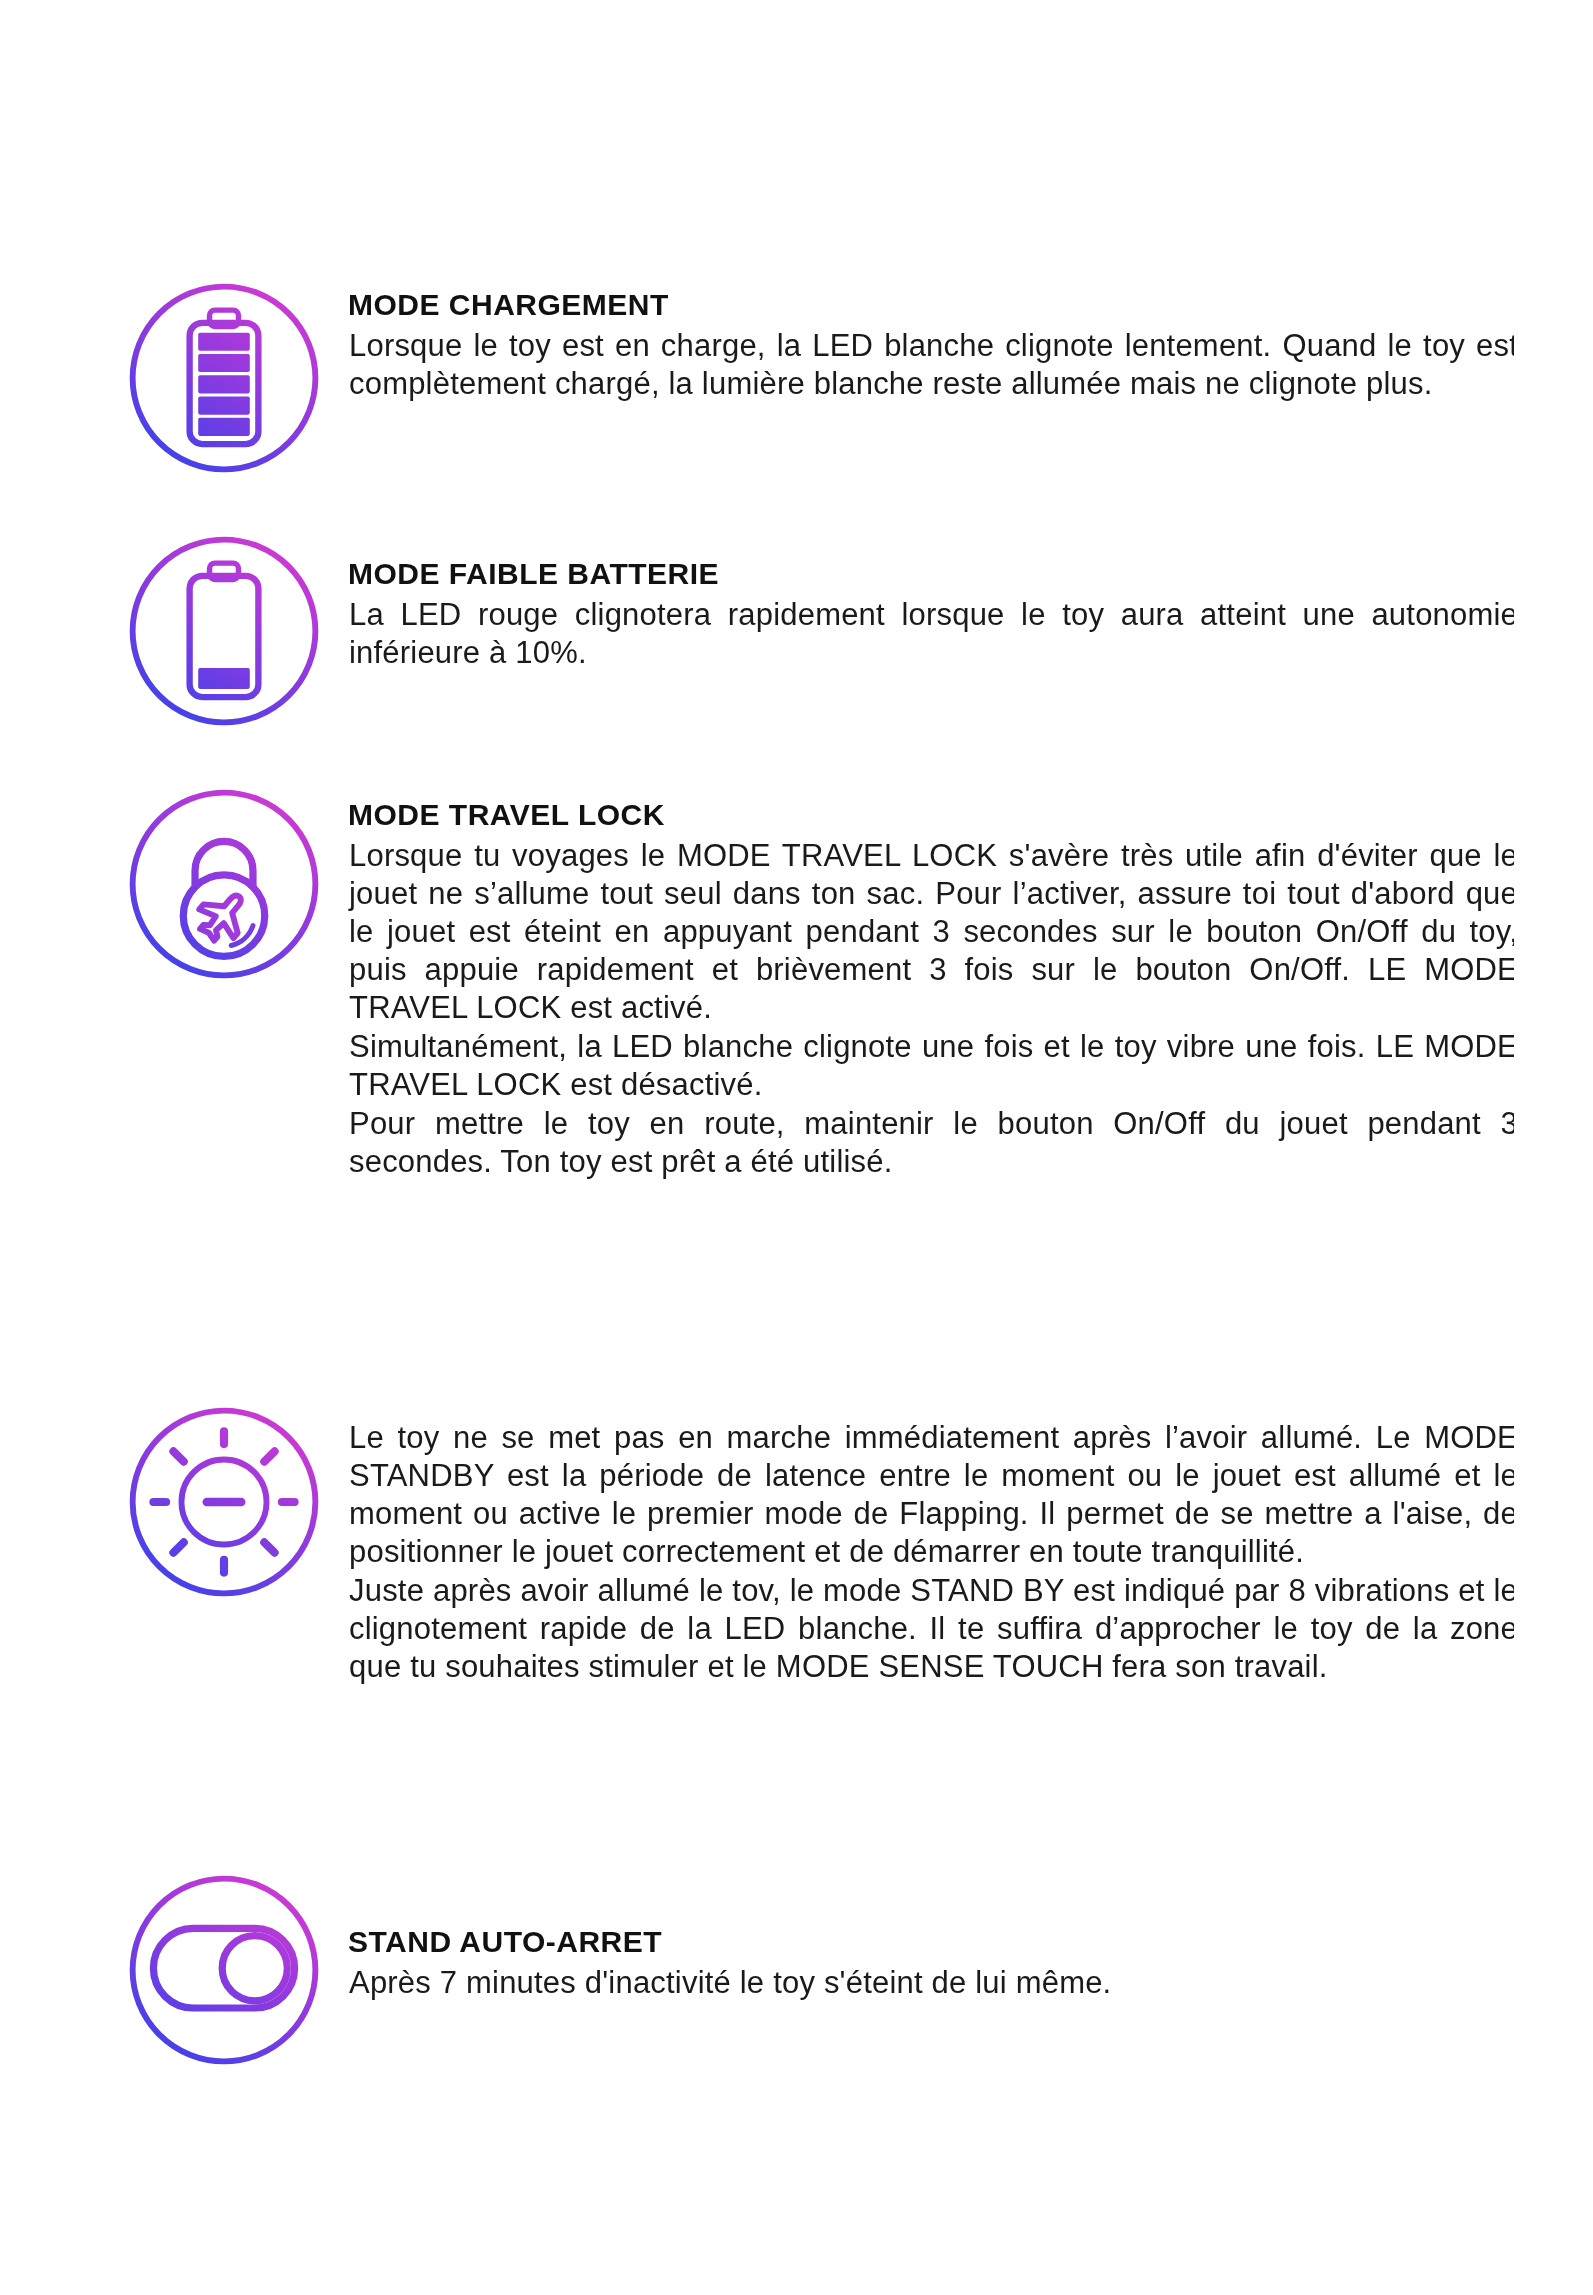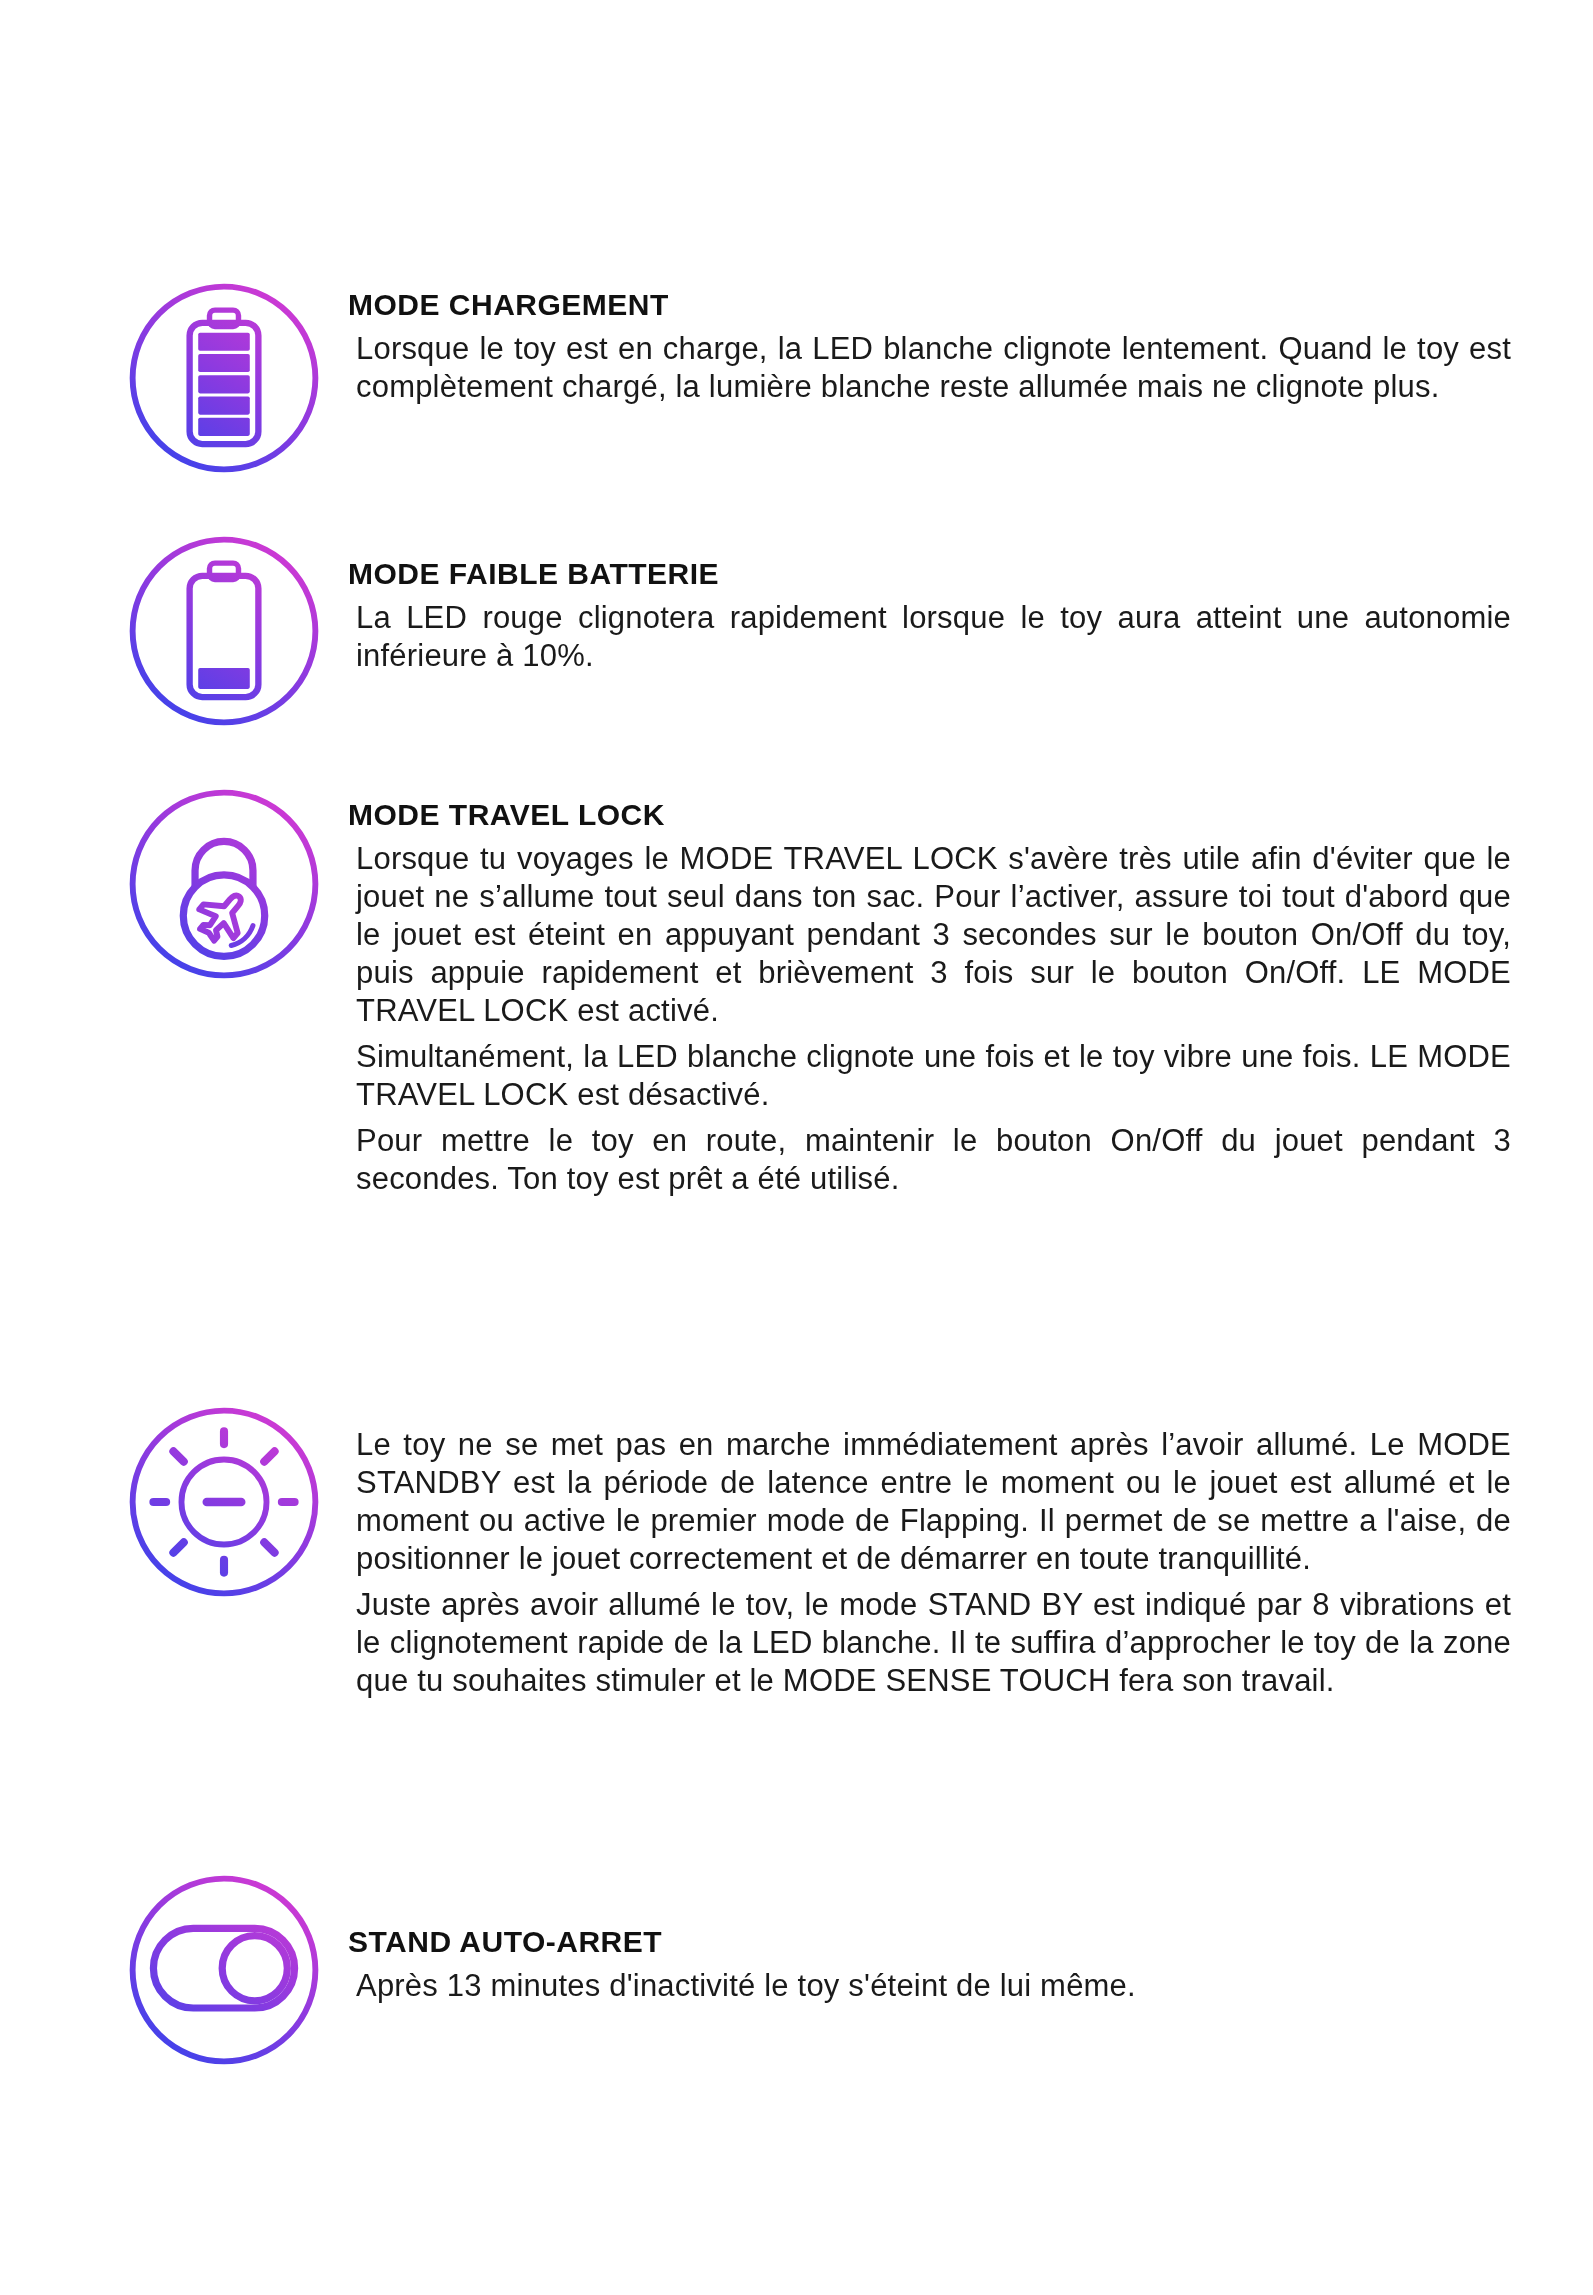--- a/index.html
+++ b/index.html
@@ -16,21 +16,21 @@
   .text-col{position:absolute;left:348px;width:1171px;}
   .mode-title{
     margin:0 0 5.4px 0;
     font-size:30px;
     line-height:34px;
     font-weight:bold;
     letter-spacing:0.5px;
     color:#111111;
   }
   .mode-body p{
-    margin:8px;
+    margin:1px;
     font-size:31px;
     line-height:38px;
     letter-spacing:0.2px;
     color:#1a1a1a;
     text-align:justify;
     text-justify:inter-word;
   }
   svg{display:block;}
 </style>
 </head>
@@ -161,19 +161,19 @@
           </linearGradient>
         </defs>
         <circle cx="105" cy="105" r="101" fill="none" stroke="url(#g5)" stroke-width="6.5"></circle>
         <rect x="27" y="59" width="156" height="88" rx="44" fill="none" stroke="url(#g5)" stroke-width="8"></rect>
         <circle cx="139" cy="103" r="36" fill="none" stroke="url(#g5)" stroke-width="8"></circle>
       </svg>
     </div>
     <div class="text-col">
       <h2 class="mode-title">STAND AUTO-ARRET</h2>
       <div class="mode-body">
-        <p>Après 13 minutes d'inactivité le toy s'éteint de lui même.</p>
+        <p>Après 7 minutes d'inactivité le toy s'éteint de lui même.</p>
       </div>
     </div>
   </section>
 
 </div>
 
 
 </body></html>

